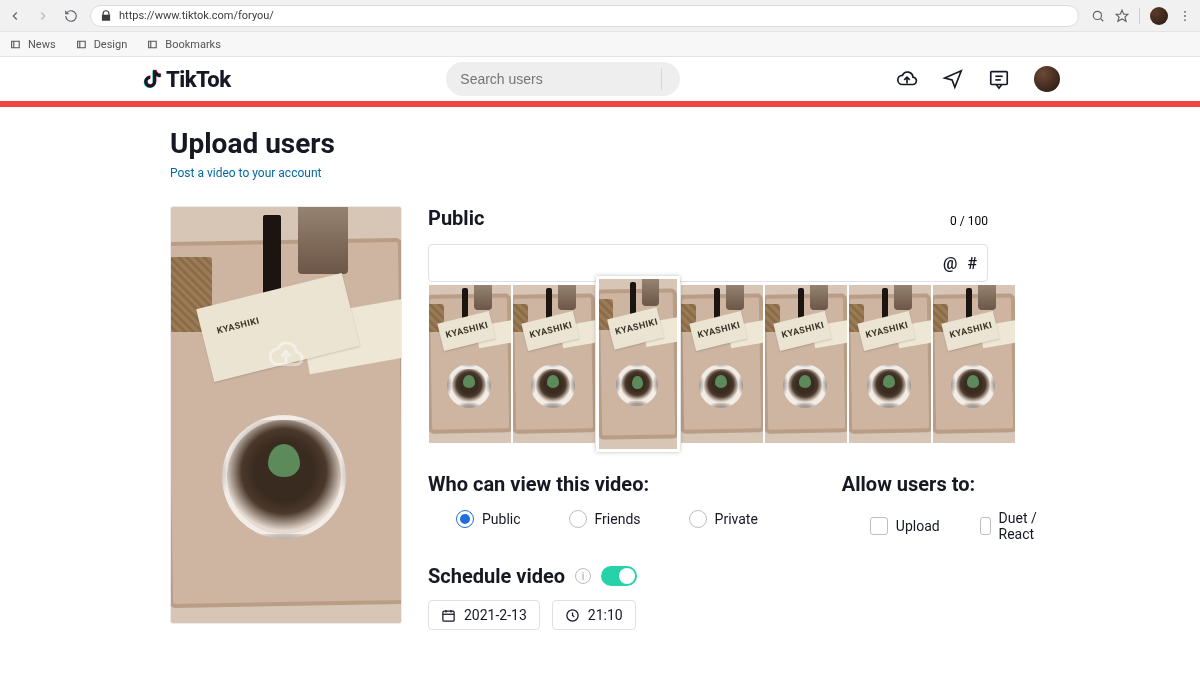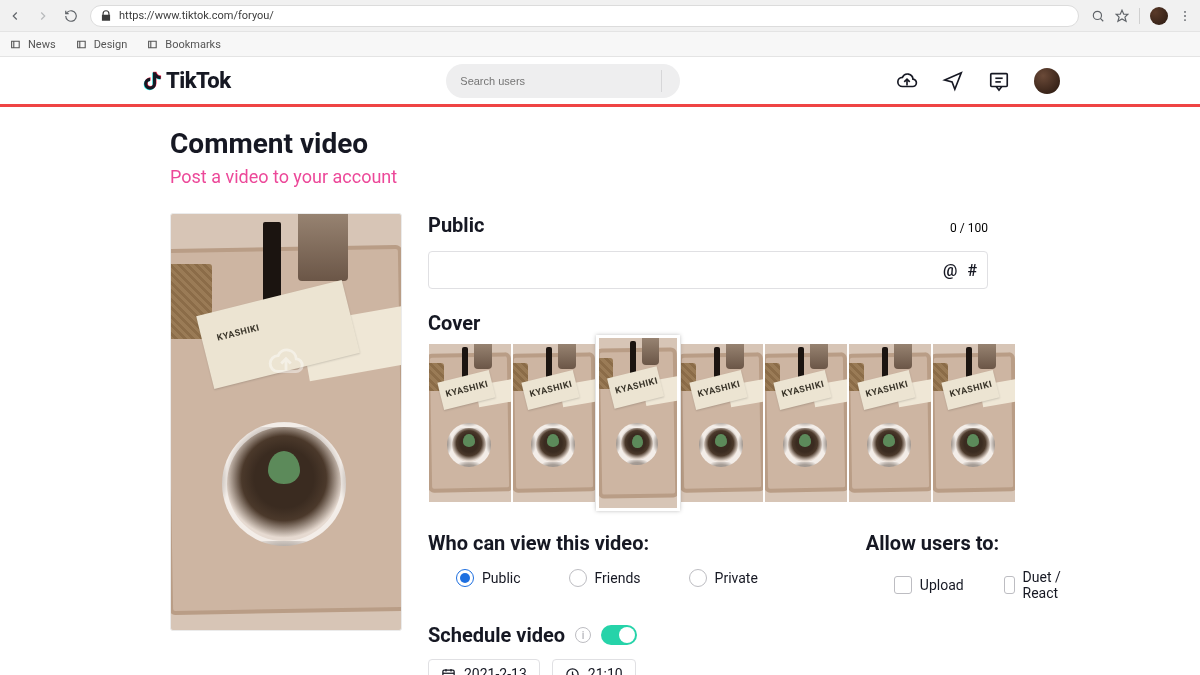--- a/index.html
+++ b/index.html
@@ -8,32 +8,32 @@
   .browser-bar { height:32px; background:#f1f1f1; display:flex; align-items:center; padding:13px 8px; gap:12px; border-bottom:1px solid #e4e4e4;}
   .browser-bar .nav-icons { display:flex; gap:14px; align-items:center; color:#5f6368;}
   .browser-bar svg { width:14px; height:14px; display:block; }
   .address { flex:1 1 auto; background:#fff; border:1px solid #dcdcdc; border-radius:13px; height:22px; display:flex; align-items:center; padding:0 8px; font-size:11px; color:#3c3c3c; gap:6px;}
   .addr-right { display:flex; gap:10px; align-items:center; color:#5f6368;}
   .avatar-sm { width:18px; height:18px; border-radius:50%; background: radial-gradient(circle at 30% 30%, #5a3a29, #2a1a12); }
   .bookmarks { height:25px; background:#f7f7f7; display:flex; align-items:center; padding:0 10px; gap:20px; font-size:11px; color:#555; border-bottom:1px solid #e4e4e4;}
   .bm-item { display:flex; align-items:center; gap:5px; }
   .bm-item svg { width:13px; height:13px; }
   
-  .site-header { height:50px; border-bottom:3px solid #ef4444; display:flex; align-items:center; justify-content:space-between; padding:0 140px; }
+  .site-header { height:50px; border-bottom:6px solid #ef4444; display:flex; align-items:center; justify-content:space-between; padding:0 140px; }
   .logo { display:flex; align-items:center; gap:4px; font-weight:800; font-size:22px; letter-spacing:-0.5px;}
   .search-wrap { width:234px; height:34px; background:#eeeeef; border-radius:30px; display:flex; align-items:center; padding:0 14px; }
-  .search-wrap input { flex:1; border:none; background:transparent; outline:none; font-size:11px; color:#666;}
+  .search-wrap input { flex:1; border:none; background:transparent; outline:none; font-size:14px; color:#666;}
   .search-div { width:1px; height:22px; background:#d6d6d8; margin:0 4px 0 6px;}
   .header-right { display:flex; align-items:center; gap:24px;}
   .header-right svg { width:22px; height:22px; display:block;}
   .avatar { width:26px; height:26px; border-radius:50%; background: radial-gradient(circle at 35% 30%, #6b4a38, #25150d); }
   
   .page { min-height: calc(675px - 32px - 25px - 50px); padding: 16px 140px 20px; }
   .page-title { font-size:28px; font-weight:700; margin-top:4px;}
-  .page-sub { color:#ec4899; font-size:18px; margin-top:6px;}
+  .page-sub { color:#0369a1; font-size:12px; margin-top:6px;}
   .body-row { display:flex; gap:26px; margin-top:26px;}
   .preview { width:232px; height:418px; border:1px solid #ebebeb; border-radius:3px; position:relative; overflow:hidden; flex:0 0 auto; background:#d7c5b6;}
   .preview-surface { position:absolute; inset:0; }
   .tray { position:absolute; left:-2%; top:8%; width:104%; height:88%; background:#cdb5a2; border:4px solid #b99d86; border-radius:6px; transform:rotate(-1deg);}
   .card { position:absolute; left:14%; top:20%; width:65%; height:18%; background:#ece4d2; transform:rotate(-14deg); box-shadow:0 1px 2px rgba(0,0,0,0.15);}
   .card2 { position:absolute; left:58%; top:24%; width:48%; height:14%; background:#efe7d6; transform:rotate(-10deg);}
   .cup { position:absolute; left:22%; top:50%; width:54%; aspect-ratio:1; border-radius:50%; background:radial-gradient(circle at 50% 45%, #3a2b20 35%, #4b392b 50%, rgba(255,255,255,0.5) 70%); border:5px solid rgba(255,255,255,0.5);}
   .leaf { position:absolute; left:42%; top:57%; width:14%; height:8%; background:#5c8a5a; border-radius:50% 50% 50% 50% / 60% 60% 40% 40%;}
   .bottle { position:absolute; left:40%; top:2%; width:8%; height:24%; background:#1b1410; border-radius:2px;}
   .jar { position:absolute; left:55%; top:-2%; width:22%; height:18%; background:linear-gradient(#9c8876, #6b5647); border-radius:4px;}
@@ -45,21 +45,21 @@
   .rcol { flex:1 1 auto; max-width:560px;}
   .sec-title { font-size:20px; font-weight:700; margin-bottom:8px;}
   .cap-row { display:flex; align-items:baseline; justify-content:space-between;}
   .counter { font-size:12px; color:#000000;}
   .caption-box { height:38px; border:1px solid #e0e0e3; border-radius:4px; display:flex; align-items:center; padding:0 10px; gap:10px; margin-top:6px;}
   .caption-box input { flex:1; border:none; outline:none; font-size:14px;}
   .cap-icons { display:flex; gap:10px; font-size:16px; font-weight:600; color:#161823; }
   .cover-strip { display:flex; margin-top:2px; align-items:flex-end; position:relative; width:560px;}
   .frame { width:84px; height:160px; border:1px solid #fff; flex:0 0 auto; background:#d7c5b6; position:relative; overflow:hidden;}
   .frame.sel { height:176px; border:3px solid #fff; box-shadow:0 0 4px rgba(0,0,0,0.25); z-index:2; margin-top:-8px; margin-bottom:-8px;}
-  .who-row { display:flex; gap:108px; margin-top:28px;}
+  .who-row { display:flex; gap:84px; margin-top:28px;}
   .options { display:flex; gap:48px; margin-top:14px; font-size:14px;padding-left:28px;}
   .opt { display:flex; align-items:center; gap:8px;}
   .radio, .check { width:18px; height:18px; border:1.5px solid #bdbdc2; border-radius:50%; display:flex; align-items:center; justify-content:center;}
   .radio.sel { border-color:#1d6fe0;}
   .radio.sel::after { content:""; width:10px; height:10px; border-radius:50%; background:#1d6fe0;}
   .check { border-radius:3px;}
   .sched-row { display:flex; align-items:center; gap:10px; margin-top:22px;}
   .info-ic { width:16px;height:16px; border:1.5px solid #bdbdc2; border-radius:50%; display:inline-flex; align-items:center; justify-content:center; font-size:10px; color:#bdbdc2; font-weight:700;}
   .toggle { width:36px; height:20px; border-radius:20px; background:#26d3a9; position:relative;}
   .toggle::after { content:""; position:absolute; right:2px; top:2px; width:16px; height:16px; background:#fff; border-radius:50%;}
@@ -180,21 +180,21 @@
           <line x1="8" y1="9" x2="16" y2="9"></line>
           <line x1="8" y1="13" x2="14" y2="13"></line>
         </svg>
       </span>
     <div class="avatar"></div>
   </div>
 </div>
 
 <div class="page">
   <div style="padding-left:30px">
-    <div class="page-title">Comment video</div>
+    <div class="page-title">Upload users</div>
     <div class="page-sub">Post a video to your account</div>
   </div>
 
   <div class="body-row" style="padding-left:30px">
 
     <div class="preview">
       <div class="preview-surface">
         <div class="tray"></div>
         <div class="basket"></div>
         <div class="jar"></div>
@@ -221,21 +221,20 @@
         <div class="counter">0 / 100</div>
       </div>
       <div class="caption-box">
         <input value="" style="">
         <div class="cap-icons">
           <span>@</span>
           <span>#</span>
         </div>
       </div>
 
-      <div class="sec-title" style="margin-top:22px">Cover</div>
       <div class="cover-strip" id="cover-strip">
           <div class="frame">
             <div class="preview-surface" style="transform: scale(1);">
               <div class="tray" style="inset:6% -2% 6% -2%"></div>
               <div class="basket"></div>
               <div class="jar"></div>
               <div class="bottle"></div>
               <div class="card2"></div>
               <div class="card">
                 <span>KYASHIKI</span>

